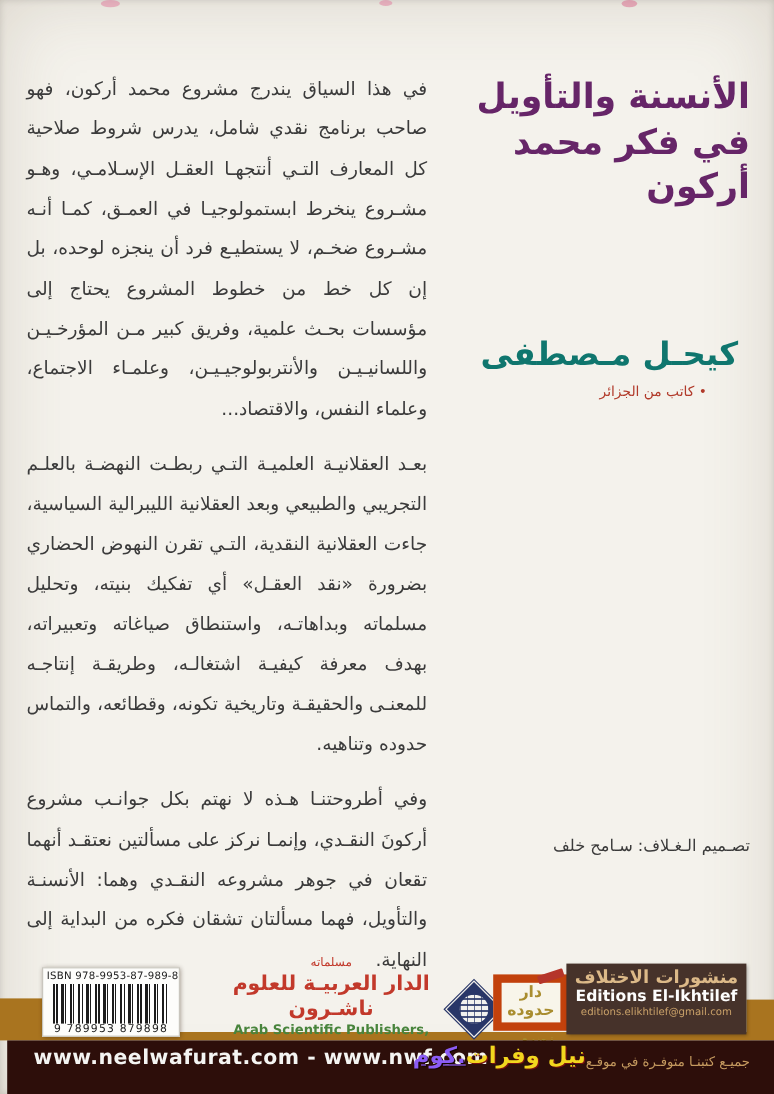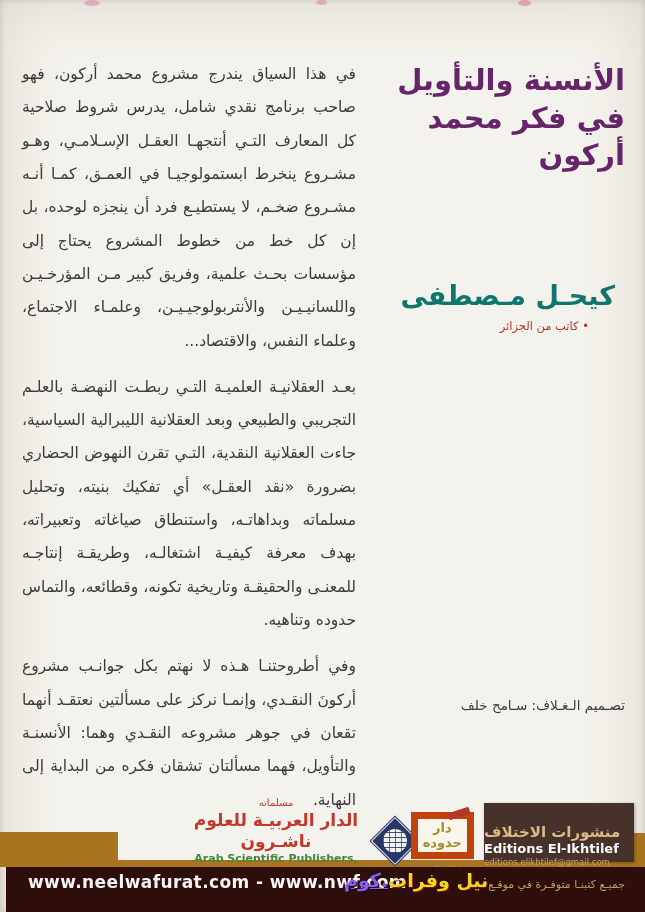--- a/index.html
+++ b/index.html
@@ -88,22 +88,22 @@
 
   .daraman-logo { position:absolute; left:422px; top:812px; width:52px; text-align:center; direction:rtl; }
   .pen { position:absolute; right:4px; top:-2px; width:22px; height:7px; background:#b5352a; transform:rotate(-18deg); border-radius:1px; }
   .daraman-name {
     display:inline-block; border:7px solid #c2410c; padding:2px 5px 1px;
     color:#a98d2f; font-weight:bold; font-size:13px; line-height:1.15; background:#f8f5ea;
   }
   .daraman-city { margin-top:2px; font-size:8px; color:#a98d2f; font-weight:bold; }
 
   .ikhtilef-block {
-    position:absolute; left:484px; top:803px; width:150px; height:59px;
-    background:#46322a; text-align:left; padding-top:20px; line-height:1.3;
+    position:absolute; left:472px; top:803px; width:150px; height:59px;
+    background:#46322a; text-align:center; padding-top:2px; line-height:1.3;
     box-shadow:1px 1px 3px rgba(0,0,0,.3);
   }
   .ikh-ar { font-size:15px; font-weight:bold; color:#dcb988; direction:rtl; }
   .ikh-en { font-size:13px; font-weight:bold; color:#fdfdfd; margin-top:-2px; }
   .ikh-email { font-size:8.5px; color:#c9a169; }
 
   .bottom-bar { position:absolute; left:6px; top:867px; width:645px; height:45px; background:#2d0e0a; }
   .urls {
     position:absolute; left:22px; top:5px;
     color:#f4f4f2; font-weight:bold; font-size:17px; letter-spacing:.4px;
@@ -138,20 +138,25 @@
     <p>وفي أطروحتنـا هـذه لا نهتم بكل جوانـب مشروع أركونَ النقـدي، وإنمـا نركز على مسألتين نعتقـد أنهما تقعان في جوهر مشروعه النقـدي وهما: الأنسنـة والتأويل، فهما مسألتان تشقان فكره من البداية إلى النهاية.</p>
     <div class="from-intro">من المقدمة</div>
   </section>
 
   <div class="design-credit">تصـميم الـغـلاف: سـامح خلف</div>
 
   <div class="tan-strip left"></div>
   <div class="tan-strip right"></div>
   <div class="amber-line"></div>
 
+  <div class="barcode-label">
+    <div class="isbn-text">ISBN 978-9953-87-989-8</div>
+    <div class="bars"></div>
+    <div class="barcode-digits">9 789953 879898</div>
+  </div>
 
   <div class="asp-block">
     <div class="asp-tagline">مسلماته</div>
     <div class="asp-ar">الدار العربيـة للعلوم ناشـرون</div>
     <div class="asp-en">Arab Scientific Publishers, Inc.</div>
     <div class="asp-web">www.asp.com.lb - www.aspbooks.com</div>
   </div>
 
   <div class="diamond-logo">
     <div class="diamond"></div>

